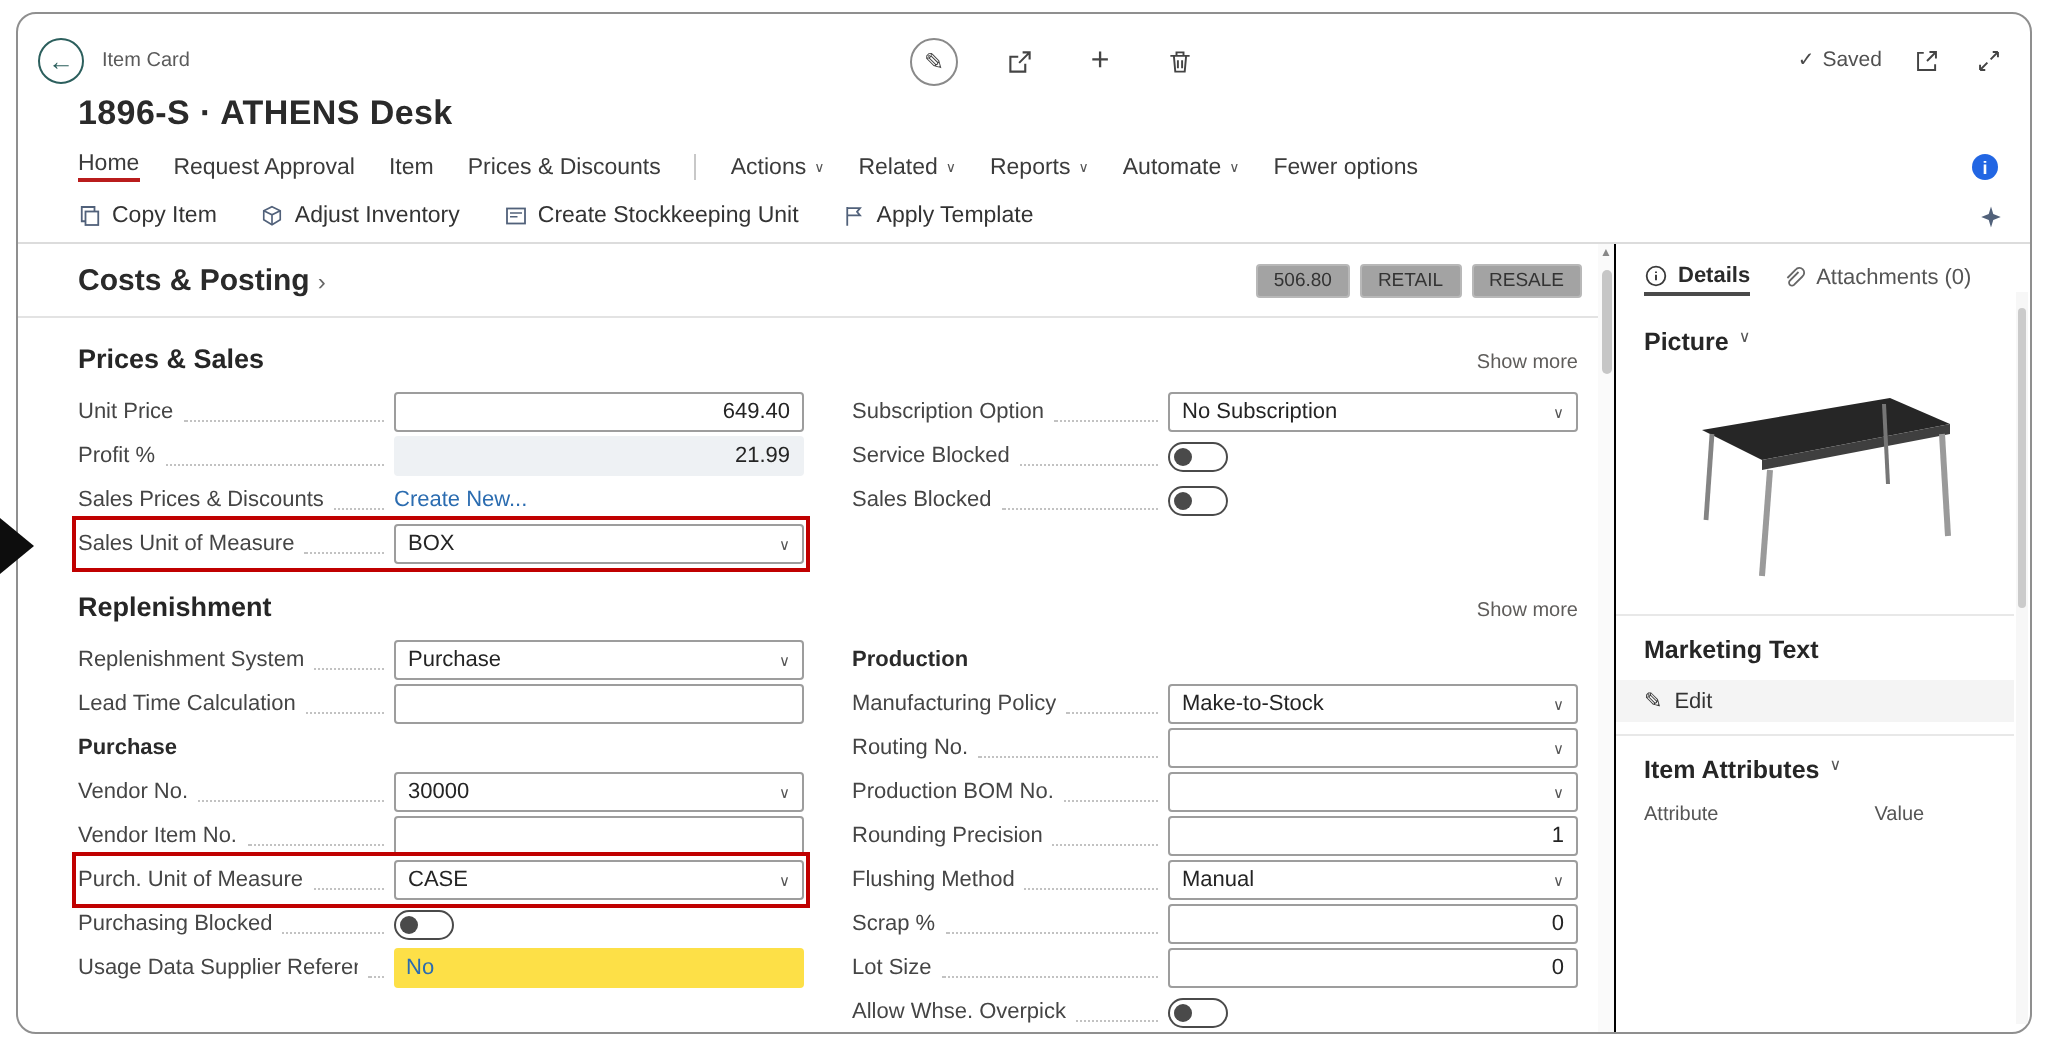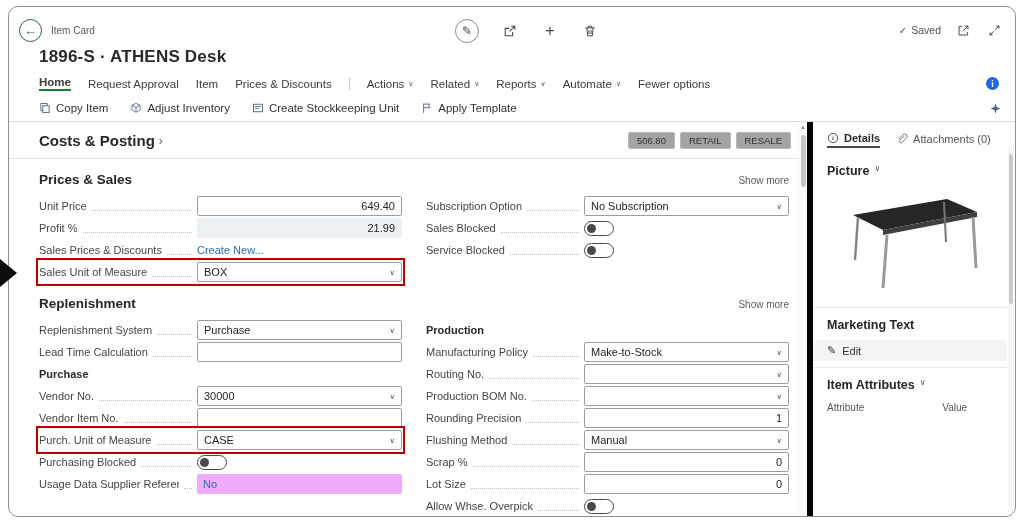--- a/index.html
+++ b/index.html
@@ -19,21 +19,21 @@
 .saved{font-size:10.5px;color:#505050;display:flex;gap:4px;align-items:center;}
 .chk{color:#4a4a4a;font-size:10px;}
 
 
 .title-row{padding:0 12px 3px 30px;flex:none;}
 .title-row h1{font-size:17px;font-weight:600;color:#2a2a2a;letter-spacing:.2px;}
 
 
 .menubar{display:flex;align-items:center;gap:17px;padding:6px 14px 5px 30px;flex:none;position:relative;}
 .menu-item{font-size:11.5px;color:#3b3b3b;display:flex;align-items:center;gap:4px;}
-.menu-item.active{font-weight:700;border-bottom:2px solid #15803d;padding-bottom:1px;}
+.menu-item.active{font-weight:400;border-bottom:2px solid #b91c1c;padding-bottom:1px;}
 .menu-caret{font-size:7px;color:#555;}
 .menu-sep{width:1px;height:13px;background:#c8c8c8;}
 .assist-dot{position:absolute;right:16px;top:7px;width:13px;height:13px;border-radius:50%;background:#2266e3;color:#fff;font-size:9px;display:flex;align-items:center;justify-content:center;font-weight:700;}
 
 
 .actionbar{display:flex;align-items:center;gap:22px;padding:6px 14px 7px 30px;border-bottom:1px solid #dcdcdc;flex:none;position:relative;}
 .action-item{display:flex;align-items:center;gap:5px;font-size:11.5px;color:#333;}
 .sparkle-btn{position:absolute;right:13px;top:6px;}
 
 
@@ -54,33 +54,33 @@
 .col{flex:1;min-width:0;}
 .frow{display:flex;align-items:center;height:22px;}
 .frow.hl{outline:2px solid #c00000;outline-offset:1px;}
 .flabel{font-size:11px;color:#454545;white-space:nowrap;overflow:hidden;}
 .leader{flex:1;border-bottom:1px dotted #c2c2c2;margin:0 5px;transform:translateY(4px);min-width:8px;}
 .fctl{width:205px;flex:none;display:flex;align-items:center;}
 .fbox{width:100%;height:20px;border:1px solid #9d9d9d;border-radius:2px;background:#fff;font-size:11px;color:#242424;display:flex;align-items:center;padding:0 6px;}
 .fbox.num{justify-content:flex-end;}
 .fbox.plain2{background:#eef1f4;border-color:#eef1f4;}
 .flink{font-size:11px;color:#2b6cb0;}
-.fno{width:100%;height:20px;background:#f0abfc;font-size:11px;color:#2b6cb0;display:flex;align-items:center;padding:0 6px;border-radius:2px;}
+.fno{width:100%;height:20px;background:#fde047;font-size:11px;color:#2b6cb0;display:flex;align-items:center;padding:0 6px;border-radius:2px;}
 .caret{margin-left:auto;font-size:7.5px;color:#555;padding-left:4px;}
 .grp{font-size:11px;font-weight:700;color:#2a2a2a;}
 .toggle{width:30px;height:15px;border:1px solid #4a4a4a;border-radius:8px;position:relative;display:inline-block;background:#fff;}
 .toggle::after{content:"";position:absolute;left:2px;top:2px;width:9px;height:9px;border-radius:50%;background:#4a4a4a;}
 
 
 .vscroll{width:8px;flex:none;background:#fafafa;position:relative;}
 .vscroll .up{position:absolute;top:2px;left:1px;font-size:6px;color:#888;}
 .vscroll .thumb{position:absolute;top:13px;left:1.5px;width:5px;height:52px;background:#c6c6c6;border-radius:3px;}
 
 
-.factbox{width:208px;flex:none;border-left:6px solid #000000;position:relative;overflow:hidden;padding-right:8px;}
+.factbox{width:208px;flex:none;border-left:1px solid #000000;position:relative;overflow:hidden;padding-right:8px;}
 .fb-tabs{display:flex;align-items:center;gap:16px;padding:10px 0 6px 14px;}
 .fb-tab{display:flex;align-items:center;gap:5px;font-size:11px;color:#555;padding-bottom:2px;}
 .fb-tab.active{color:#2a2a2a;font-weight:700;border-bottom:2px solid #4a4a4a;}
 .fb-sec-head{display:flex;align-items:flex-start;gap:5px;padding:10px 14px 4px;font-size:12.5px;font-weight:700;color:#262626;}
 .fb-chev{font-size:8px;color:#555;font-weight:400;}
 .pic-wrap{display:flex;justify-content:center;padding:8px 0 6px;}
 .fb-div{border-top:1px solid #e8e8e8;margin-top:6px;}
 .edit-bar{display:flex;align-items:center;gap:6px;background:#f4f4f4;margin-top:4px;padding:4px 14px;font-size:11px;color:#333;}
 .mk-placeholder{height:90px;display:flex;align-items:center;justify-content:center;font-size:10.5px;color:#555;}
 .attr-cols{display:flex;padding:6px 14px 0;font-size:10px;color:#555;}
@@ -271,28 +271,28 @@
             <span class="flabel">Subscription Option</span>
             <span class="leader"></span>
             <span class="fctl">
                 <span class="fbox">
                   <span>No Subscription</span>
                   <span class="caret">∨</span>
                 </span>
               </span>
           </div>
           <div class="frow">
+            <span class="flabel">Service Blocked</span>
+            <span class="leader"></span>
+            <span class="fctl">
+                <span class="toggle"></span>
+              </span>
+          </div>
+          <div class="frow">
             <span class="flabel">Sales Blocked</span>
-            <span class="leader"></span>
-            <span class="fctl">
-                <span class="toggle"></span>
-              </span>
-          </div>
-          <div class="frow">
-            <span class="flabel">Service Blocked</span>
             <span class="leader"></span>
             <span class="fctl">
                 <span class="toggle"></span>
               </span>
           </div>
         </div>
       </div>
 
       <div class="sec-head">
         <span class="sec-title">Replenishment</span>

